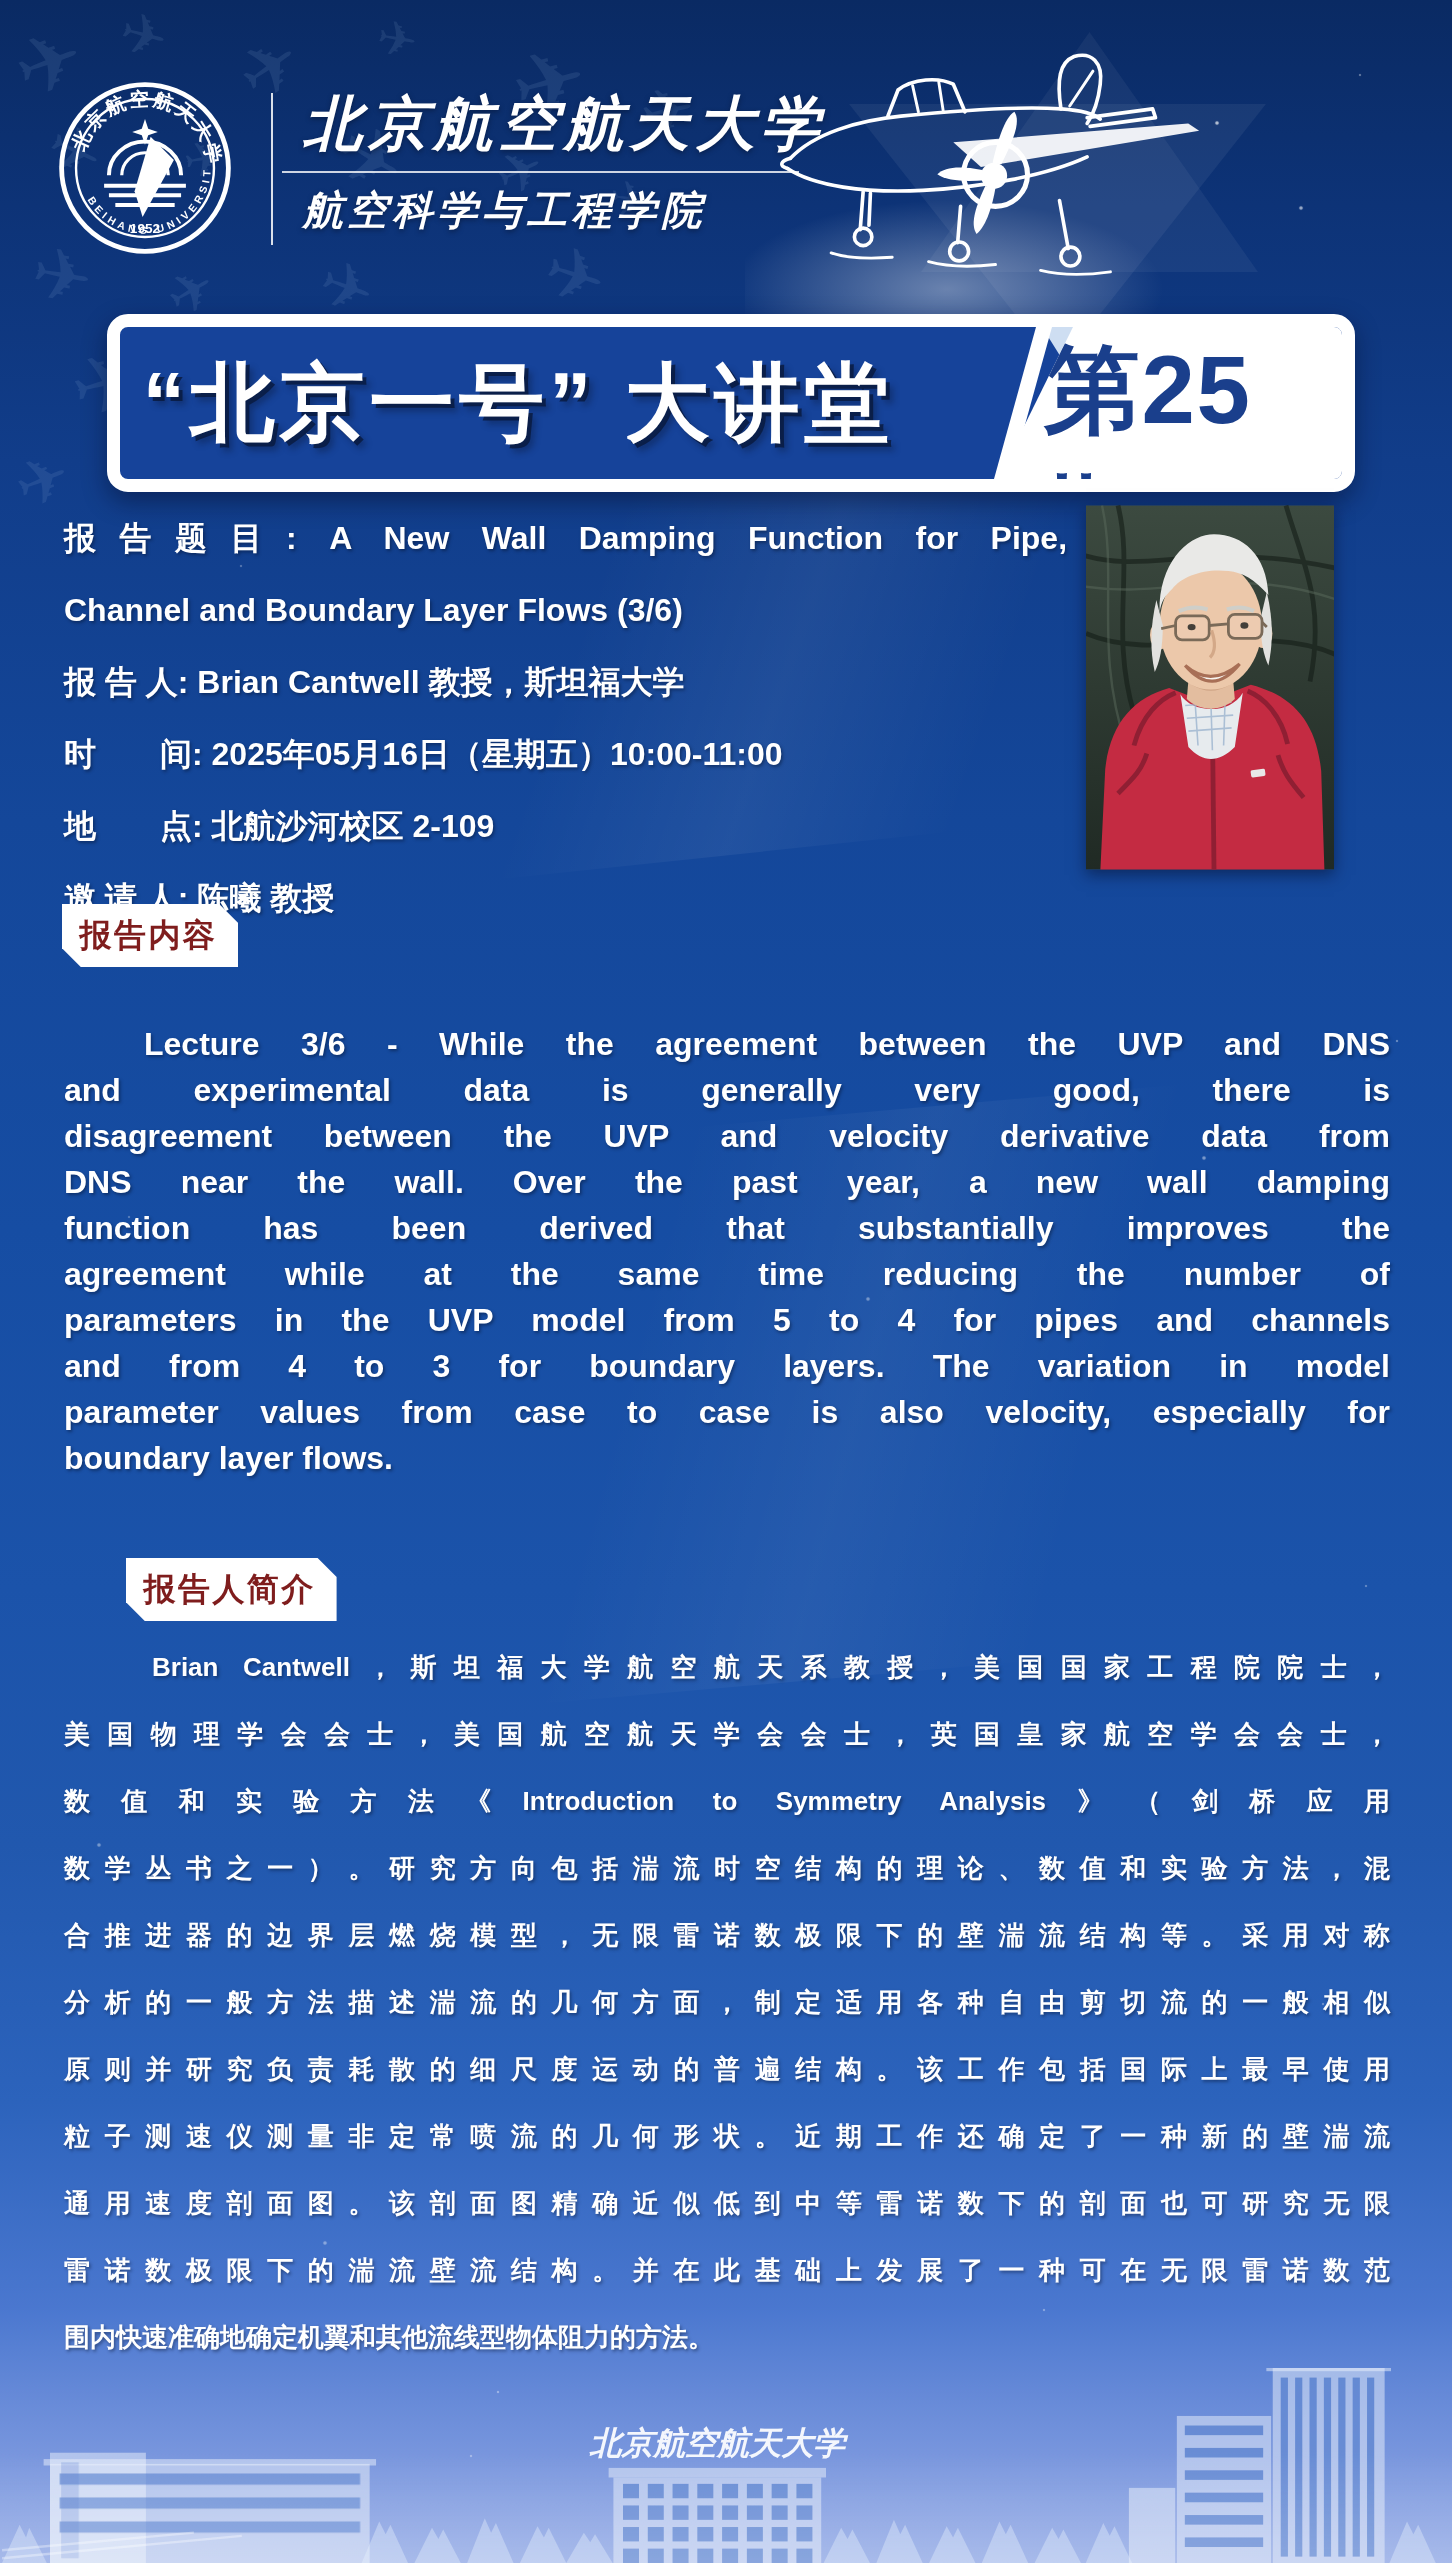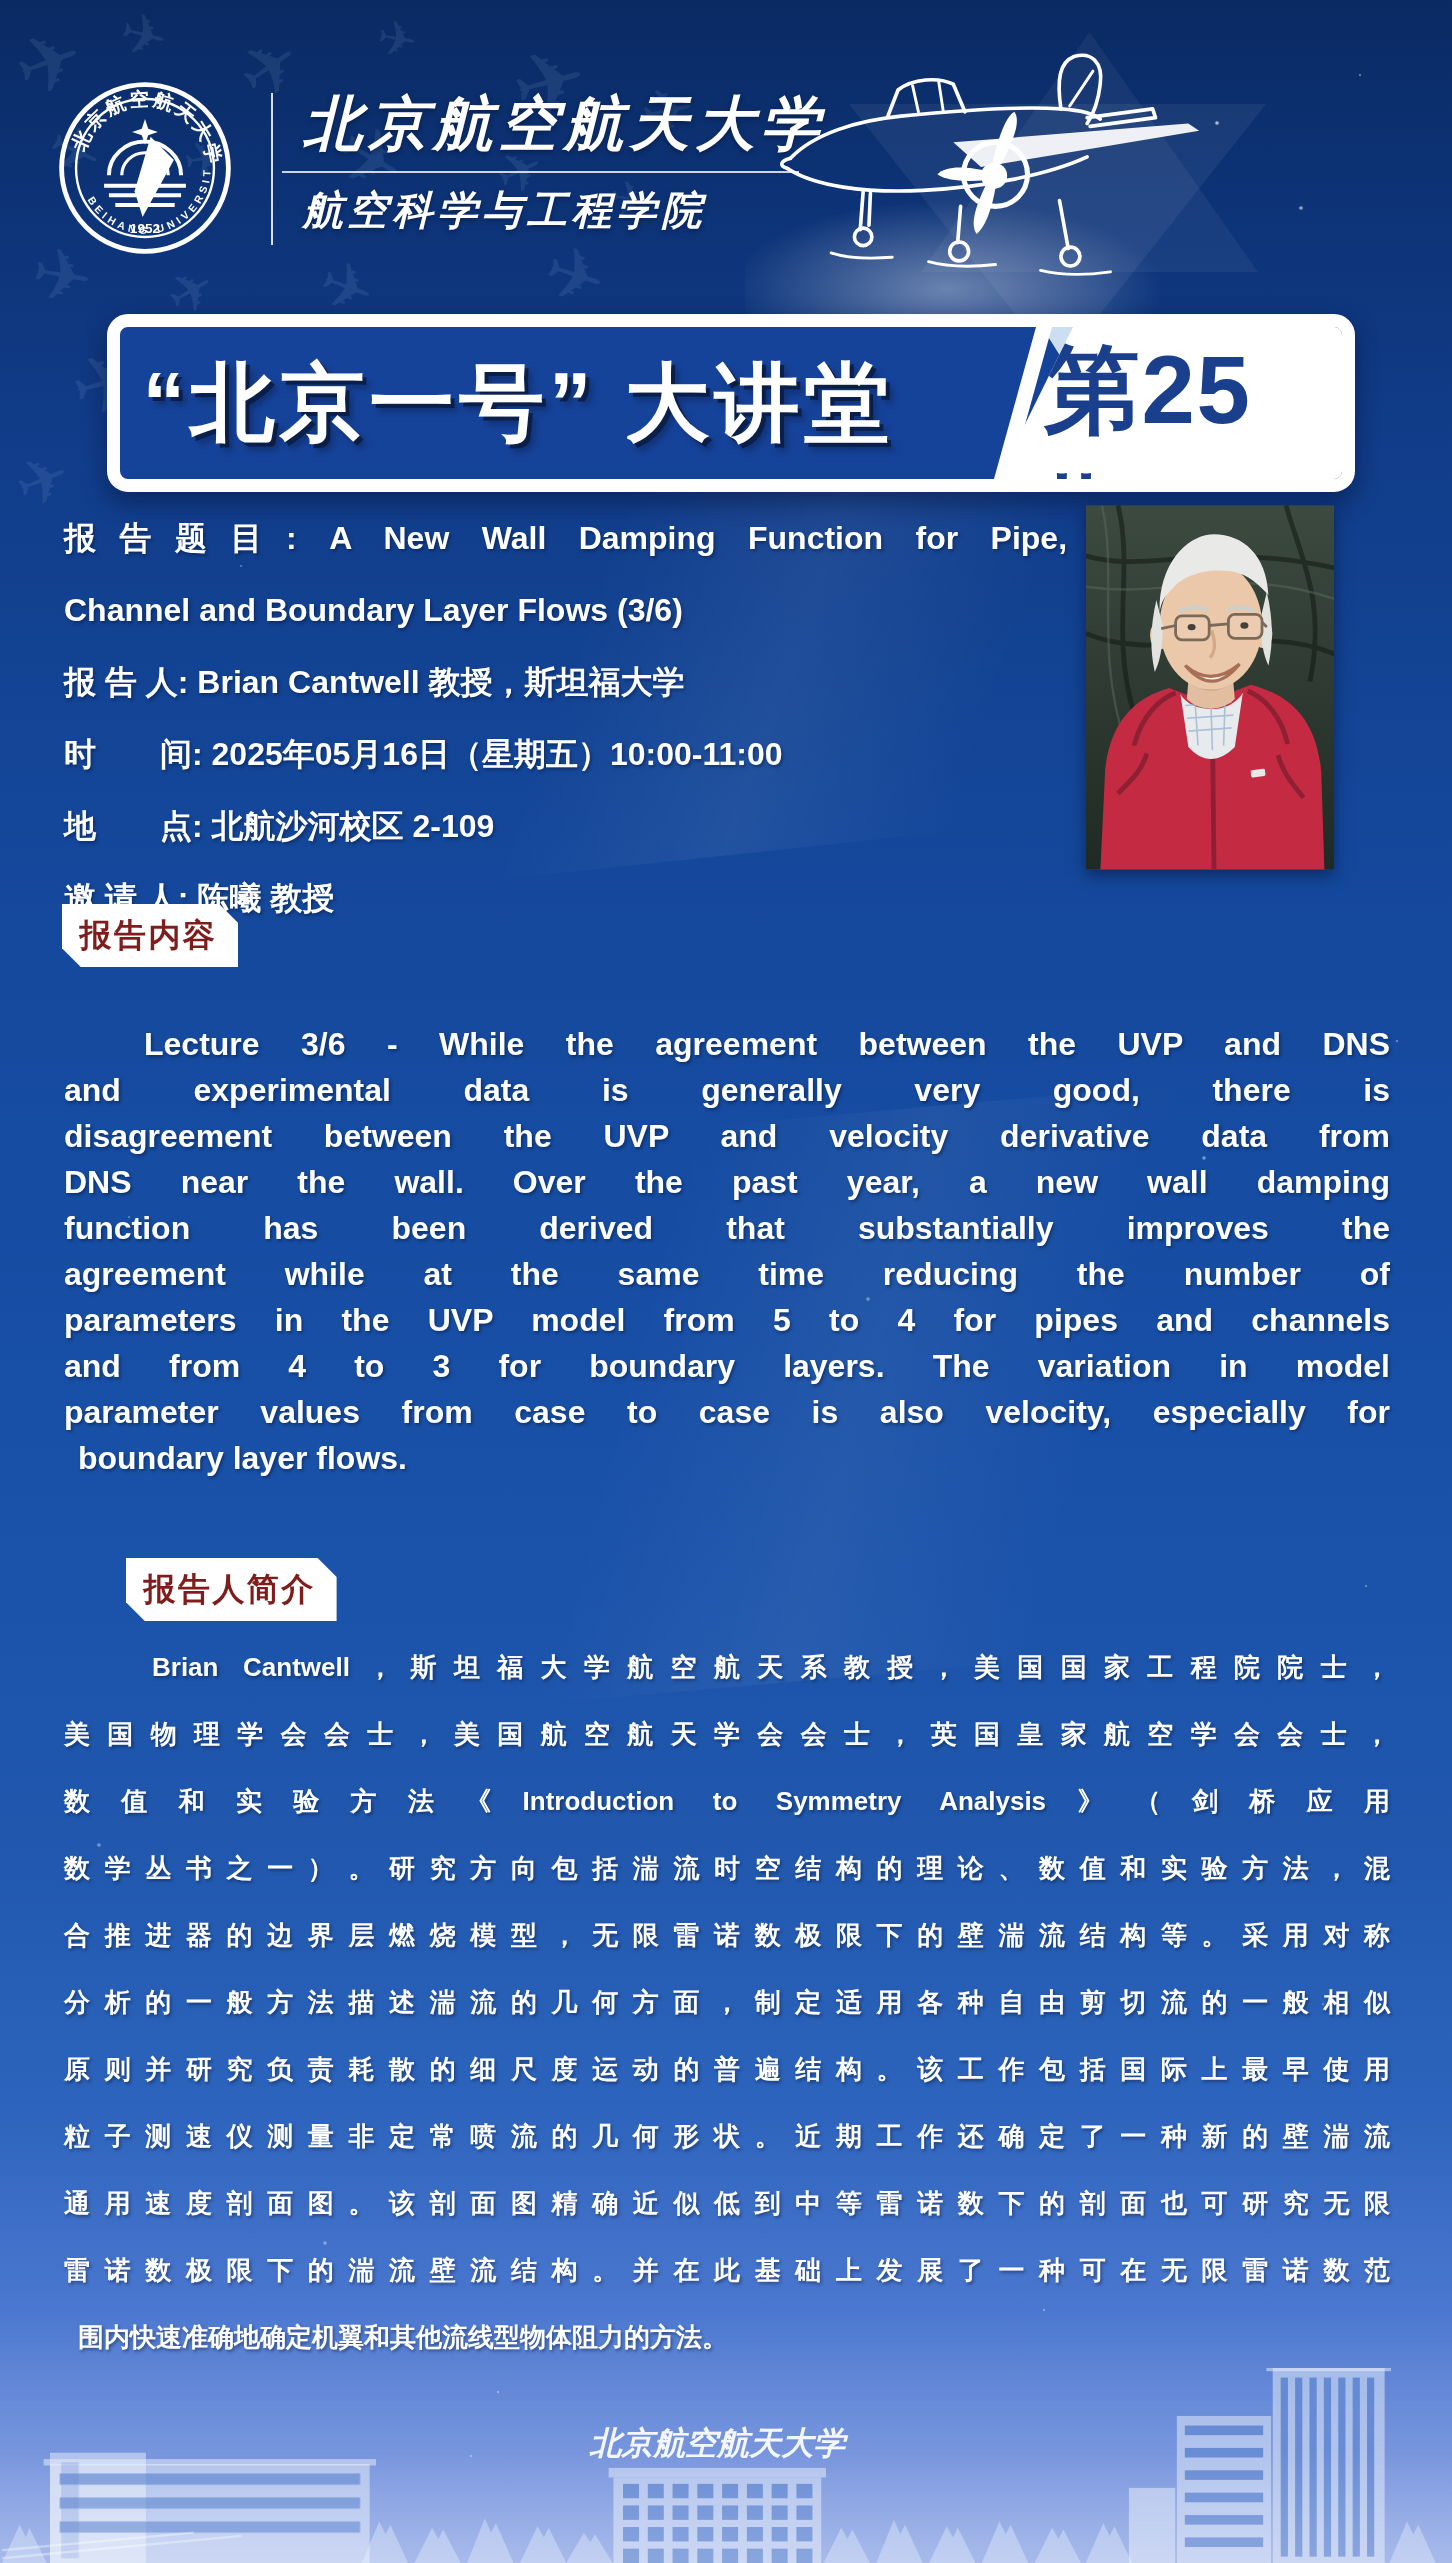--- a/index.html
+++ b/index.html
@@ -71,21 +71,21 @@
   .sec-label{background:#fff; color:#7f1d1d; font-weight:900; font-size:32px; letter-spacing:2.4px;
     padding:9.6px 21px 9.6px 17.6px; white-space:nowrap;
     clip-path:polygon(0 0, calc(100% - 19px) 0, 100% 19px, 100% 100%, 19px 100%, 0 calc(100% - 19px));}
   .lbl-content{left:62px; top:904px;}
   .lbl-bio{left:82px; top:1558px;margin-left:44px;}
   
   .para{left:64px; width:1326px; font-weight:700; text-shadow:1.6px 2.4px 3.2px rgba(5,15,40,0.45);}
   .abstract{top:1021px; font-size:32px; line-height:46px;}
   .bio{top:1634px; font-size:26px; line-height:67px;}
   .jline{text-align:justify; text-align-last:justify;}
-  .jline.last{text-align:left; text-align-last:left;margin-left:14px;}
+  .jline.last{text-align:left; text-align-last:left;}
   .indent1{padding-left:80px;}
   .indent2{padding-left:88px;}
   
   .campus{left:0; top:2368px; width:1453px; height:195px;}
 </style>
 </head>
 <body>
 
 <div class="page">
 

